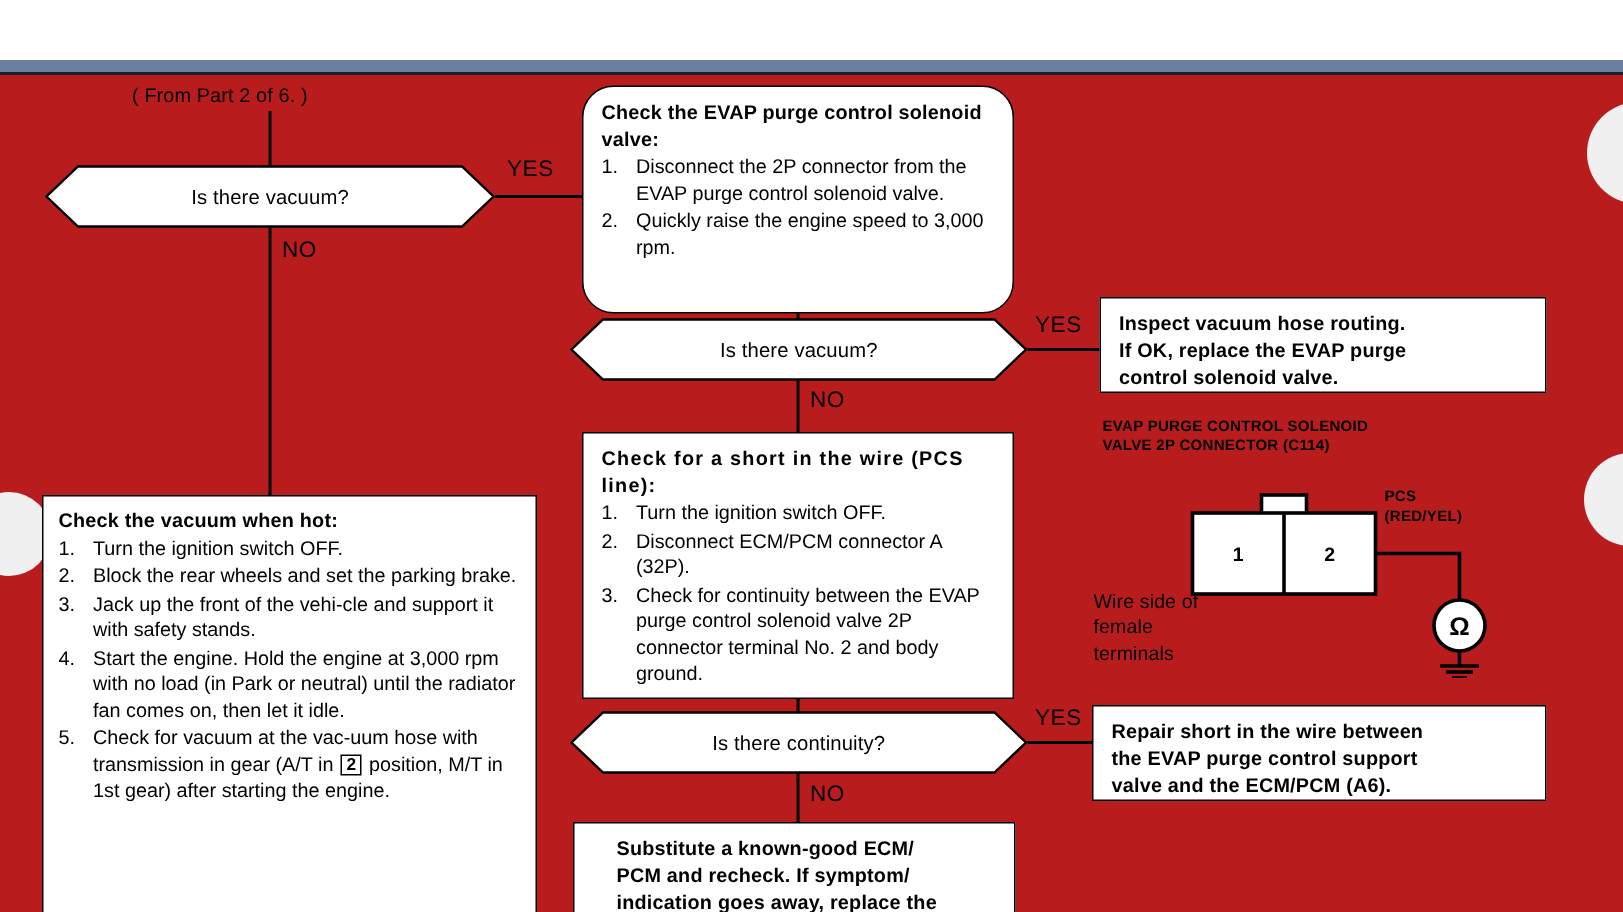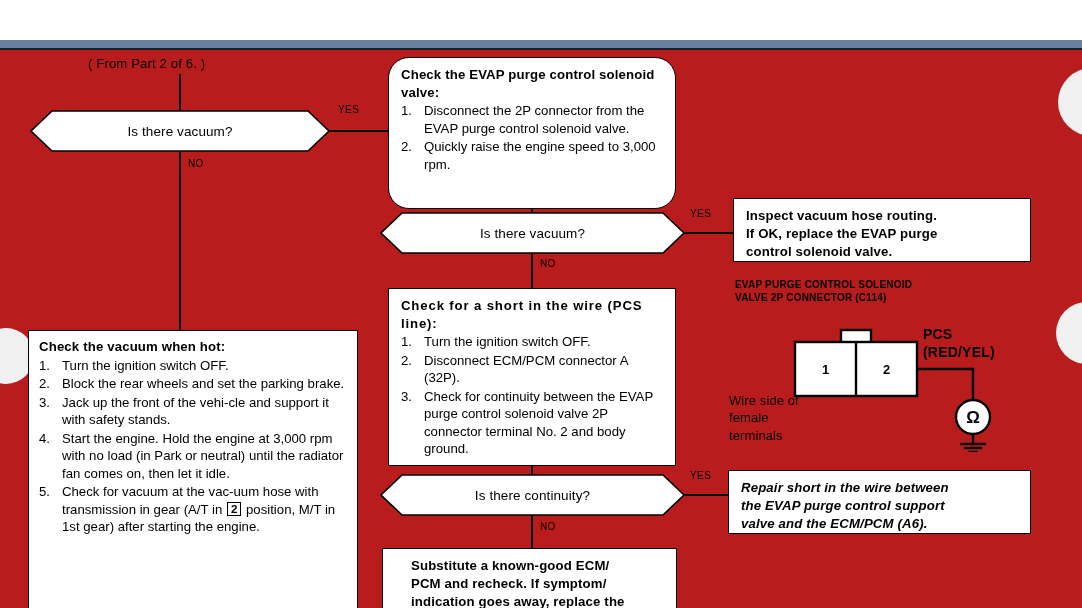--- a/index.html
+++ b/index.html
@@ -68,21 +68,21 @@
   .line {
     position: absolute;
     background: #000;
   }
   .line.h { height: 1.6px; }
   .line.v { width: 1.6px; }
 
   
   .branch {
     position: absolute;
-    font-size: 10px;
+    font-size: 15px;
     font-weight: 400;
     letter-spacing: 0.4px;
     white-space: nowrap;
   }
 
   
   .bold-head {
     font-weight: bold;
     font-size: 13.2px;
     line-height: 1.33;
@@ -152,21 +152,21 @@
   .schem-note {
     position: absolute;
     font-size: 13px;
     line-height: 1.33;
     letter-spacing: 0.1px;
     white-space: pre-line;
   }
   .pcs-label {
     position: absolute;
     font-weight: bold;
-    font-size: 14px;
+    font-size: 10px;
     line-height: 1.28;
     letter-spacing: 0.2px;
     white-space: pre-line;
   }
   .conn-cell {
     position: absolute;
     display: flex;
     align-items: center;
     justify-content: center;
     font-weight: bold;
@@ -262,21 +262,21 @@
     </svg>
     <div class="dlabel">Is there continuity?</div>
   </div>
 
   <div class="line h" style="left:685px; top:454px; width:43px;"></div>
   <div class="branch" style="left:690px; top:430px;">YES</div>
 
   <div class="line v" style="left:531px; top:476px; height:32px;"></div>
   <div class="branch" style="left:540px; top:481px;">NO</div>
 
-  <div class="box" style="left:728px; top:430px; width:303px; height:64px;font-style:italic;">
+  <div class="box" style="left:728px; top:430px; width:303px; height:64px;">
     <div class="bold-body">Repair short in the wire between</div>
     <div class="bold-body">the EVAP purge control support</div>
     <div class="bold-body">valve and the ECM/PCM (A6).</div>
   </div>
 
   <div class="box" style="left:382px; top:508px; width:295px; height:95px;padding-left:28px;">
     <div class="bold-body">Substitute a known-good ECM/</div>
     <div class="bold-body">PCM and recheck. If symptom/</div>
     <div class="bold-body">indication goes away, replace the</div>
     <div class="bold-body">terminals ECM/PCM.</div>

